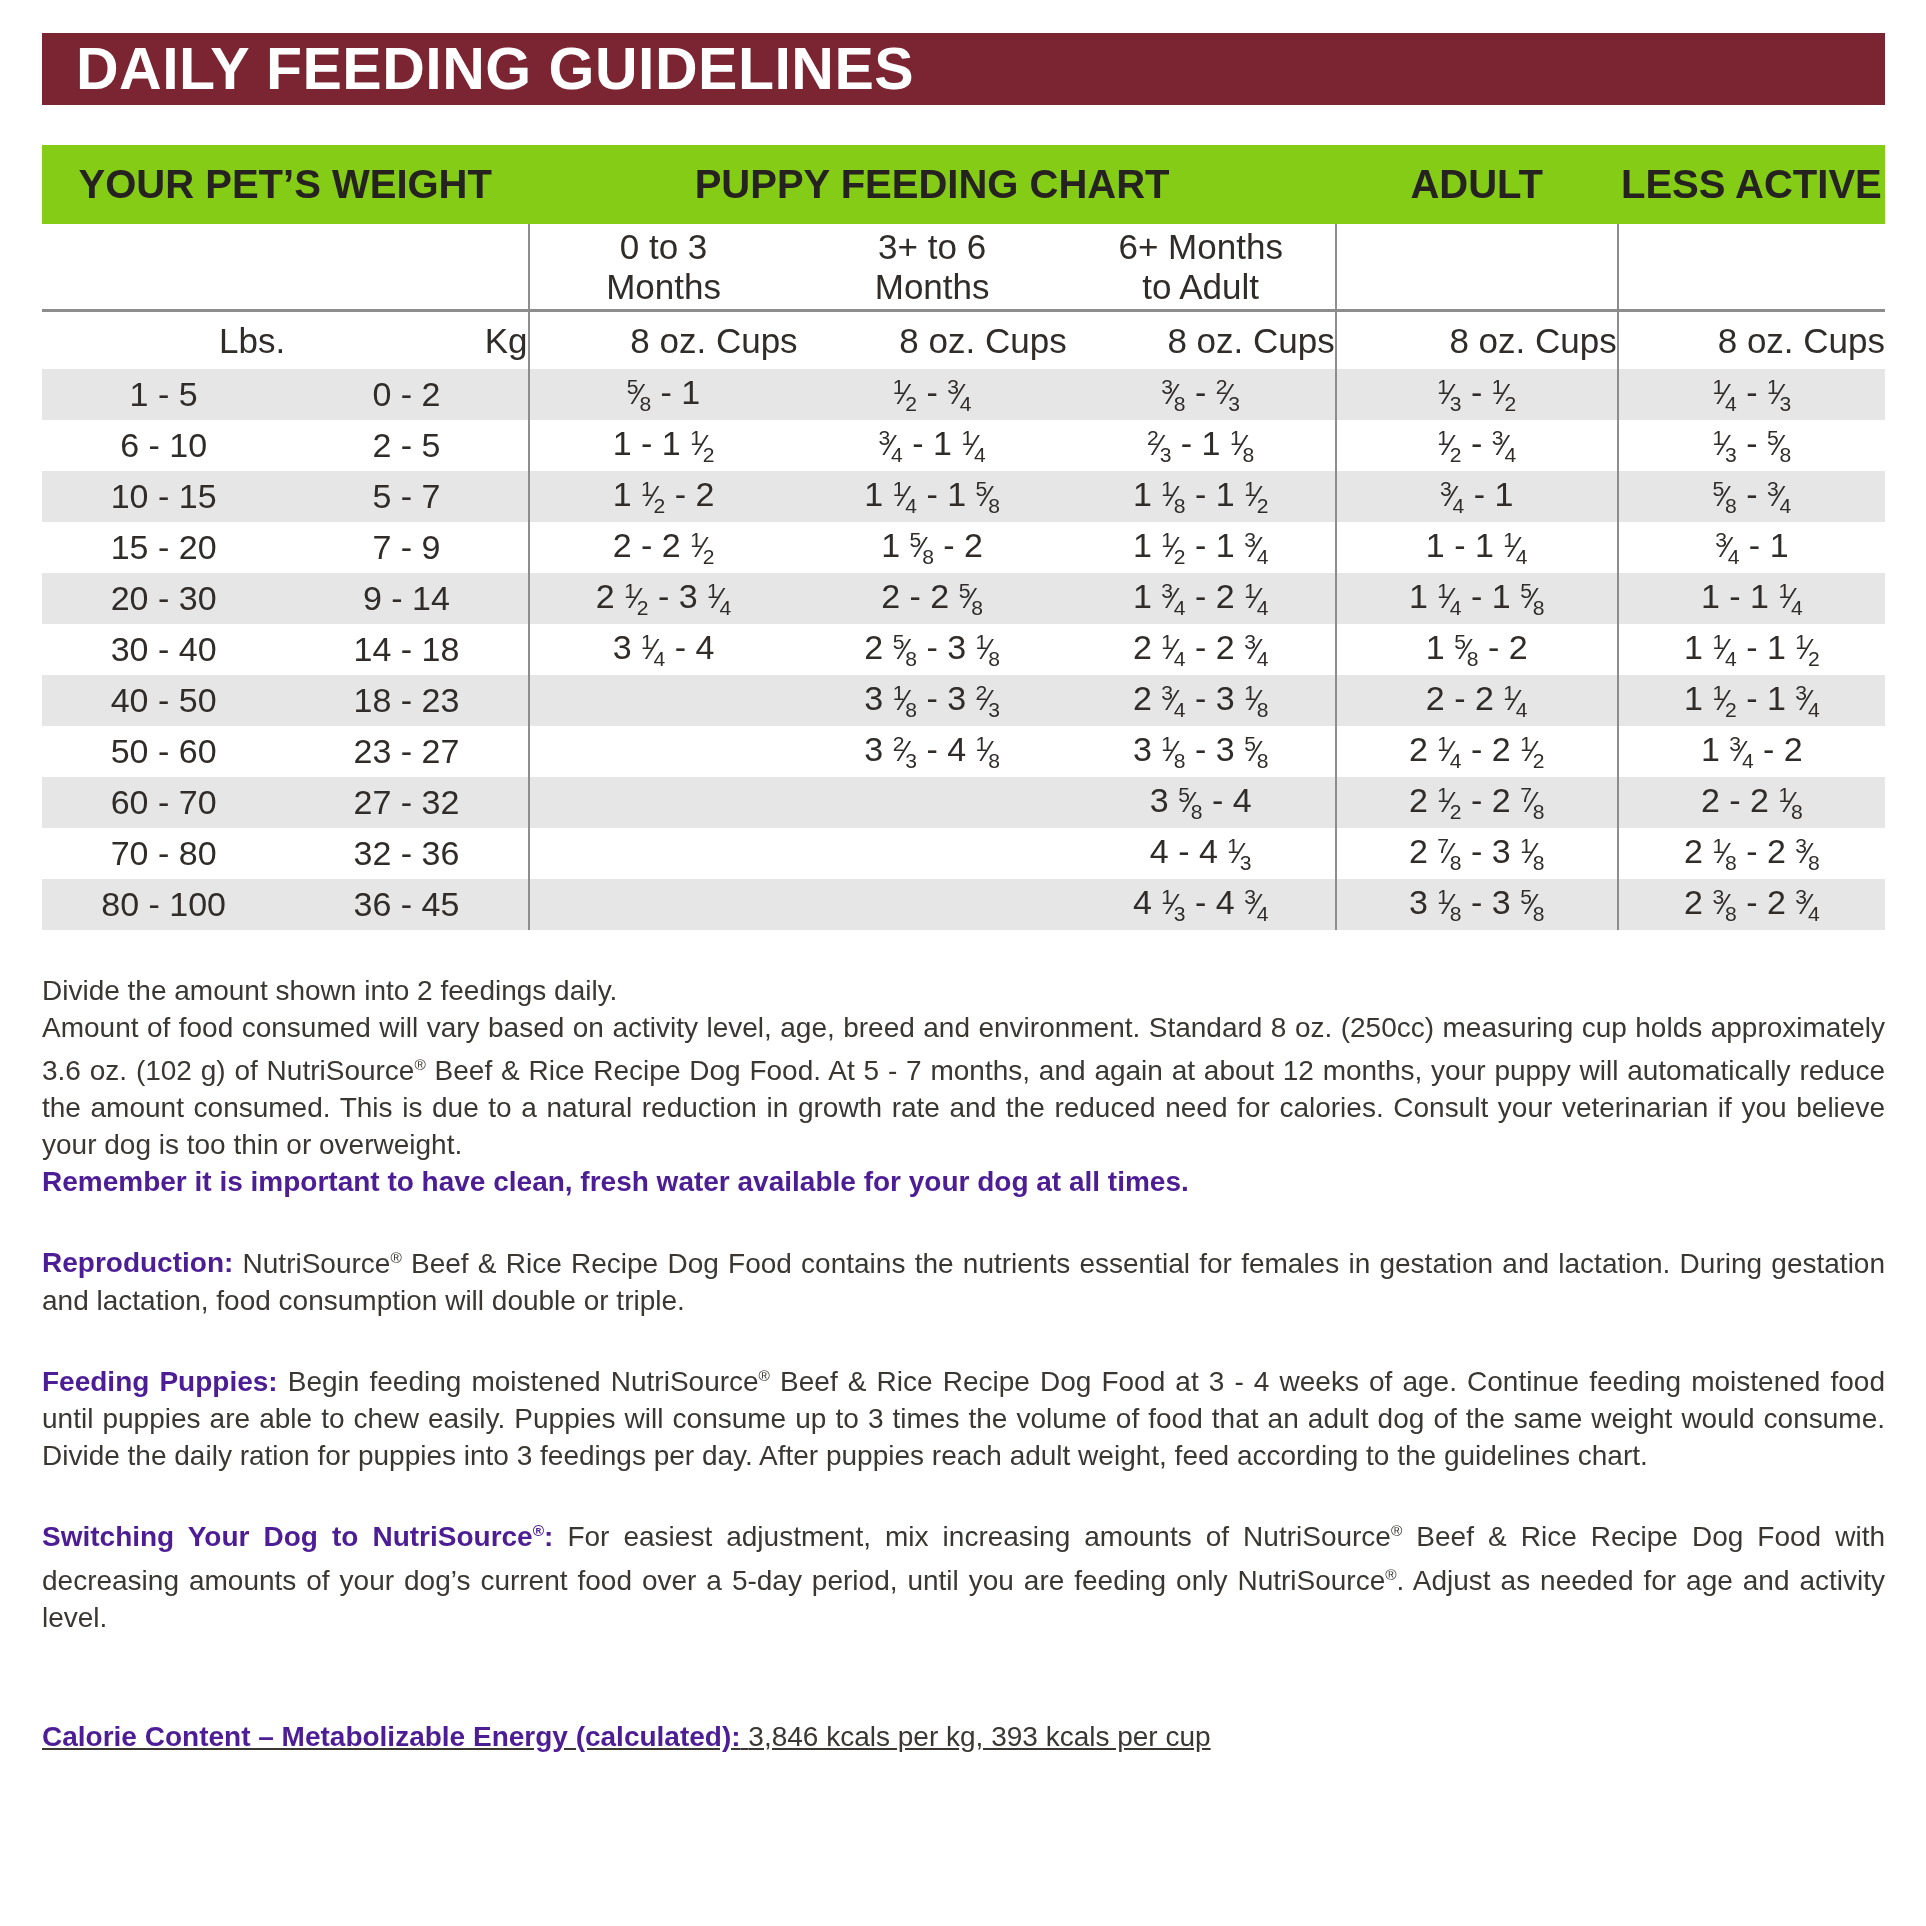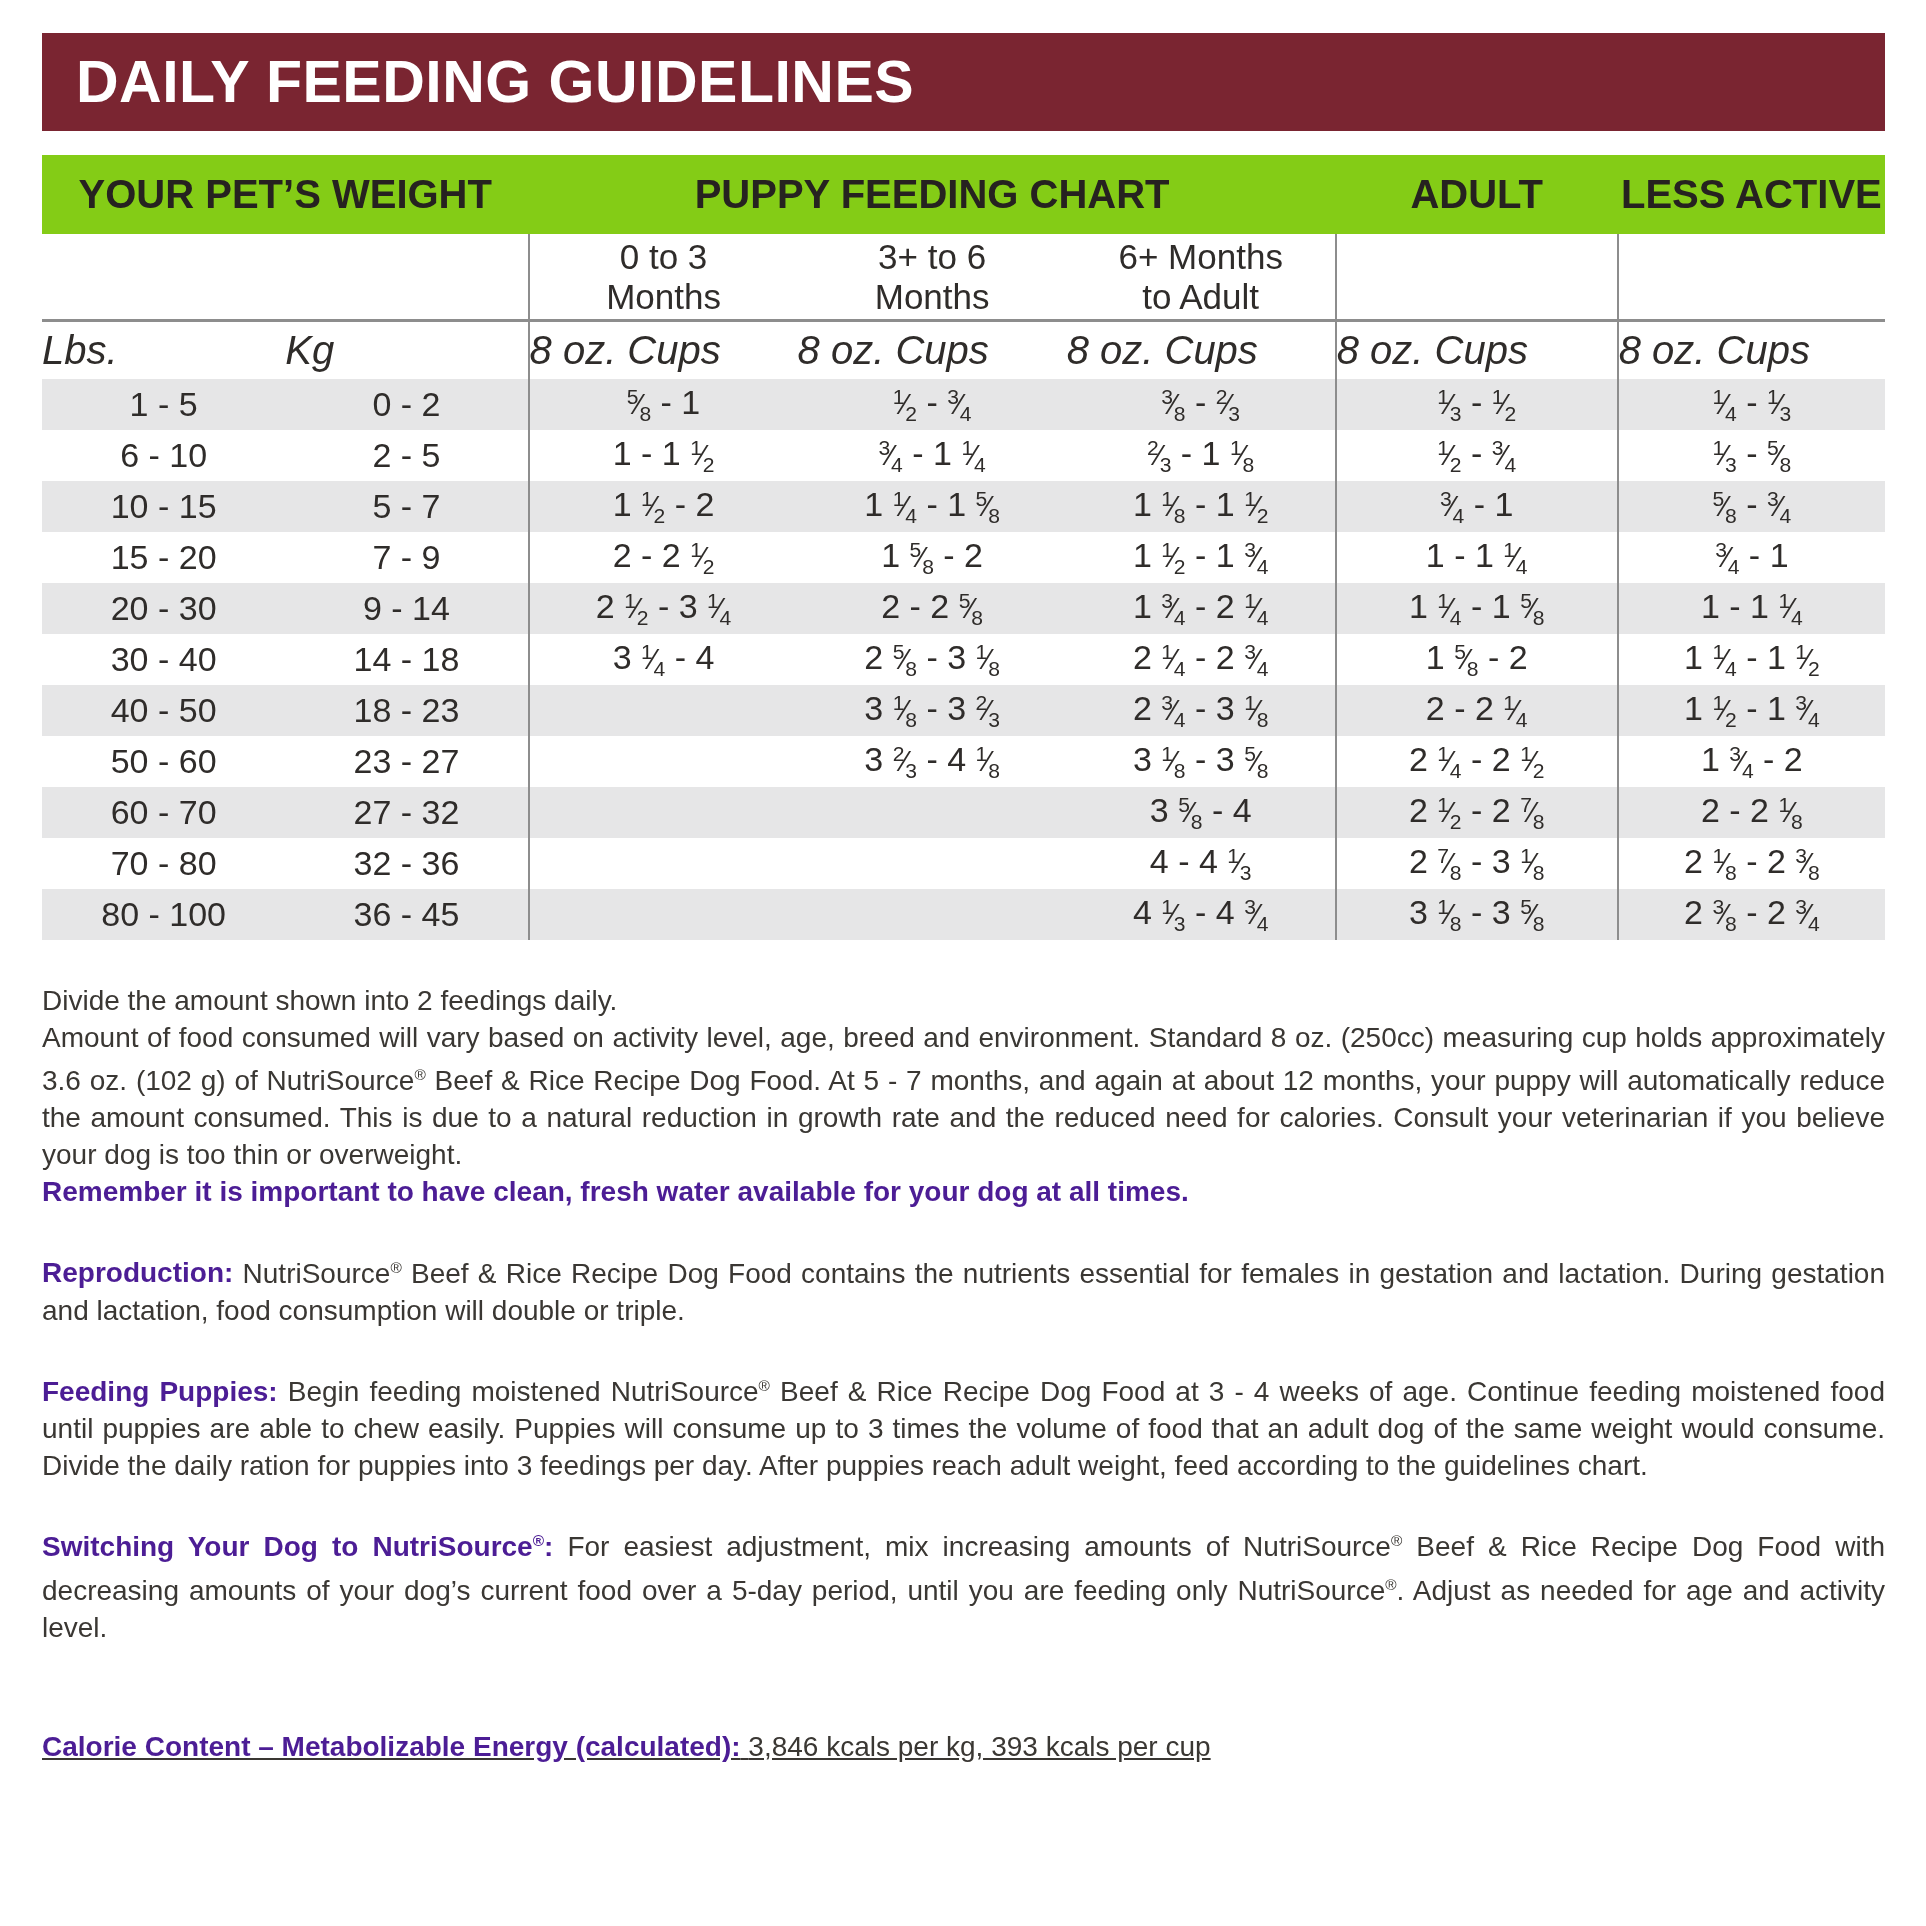--- a/index.html
+++ b/index.html
@@ -7,24 +7,24 @@
     width:1927px;height:1927px;
     font-family:"Liberation Sans",sans-serif;
     color:#2b2826;
     box-sizing:border-box;
   }
   .page{padding:33px 42px 0 42px;}
 
   
   .title-bar{
     background:#7a2531;
-    height:98px;
+    height:72px;
     display:flex;align-items:center;
     padding-left:34px;
-    margin-bottom:24px;
+    margin-bottom:40px;
   }
   .title-bar h1{
     margin:0;color:#ffffff;
     font-size:59px;font-weight:bold;letter-spacing:0.5px;
   }
 
   
   table.feeding{width:100%;border-collapse:collapse;table-layout:fixed;}
   col.c-lbs{width:13.2%}col.c-kg{width:13.2%}
   col.c-p1{width:14.6%}col.c-p2{width:14.6%}col.c-p3{width:14.6%}
@@ -35,22 +35,22 @@
     font-size:40px;font-weight:bold;color:#262220;
     text-align:center;vertical-align:middle;padding:0;
   }
   tr.months td{
     height:85px;font-size:35px;color:#2f2c2a;
     text-align:center;vertical-align:middle;
     white-space:pre-line;line-height:1.12;padding:0;
     border-bottom:3px solid #8d8d8d;
   }
   tr.cups td{
-    height:57px;font-size:40px;color:#2f2c2a;
-    text-align:left;vertical-align:middle;padding:0;font-style:italic;
+    height:57px;font-size:35px;color:#2f2c2a;
+    text-align:right;vertical-align:middle;padding:0;
   }
   tbody.rows td{
     height:51px;font-size:34px;color:#2f2c2a;
     text-align:center;vertical-align:middle;padding:0;
   }
   tbody.rows tr:nth-child(odd){background:#e6e6e7;}
   .bl{border-left:2px solid #8d8d8d;}
 
   
   .fr{white-space:nowrap;}

